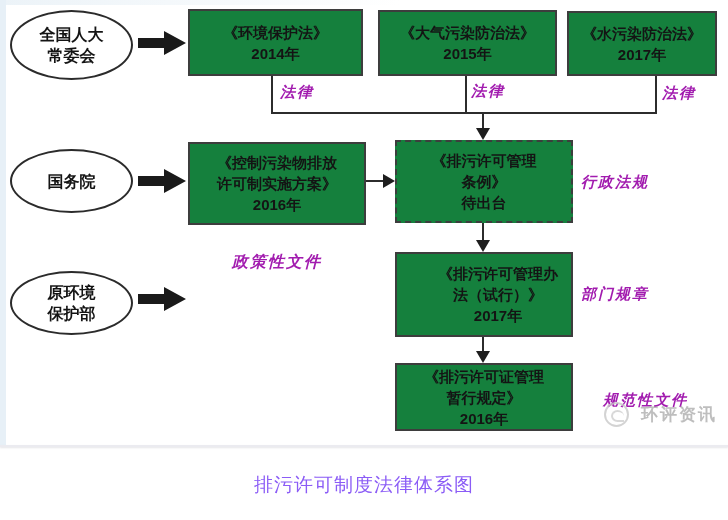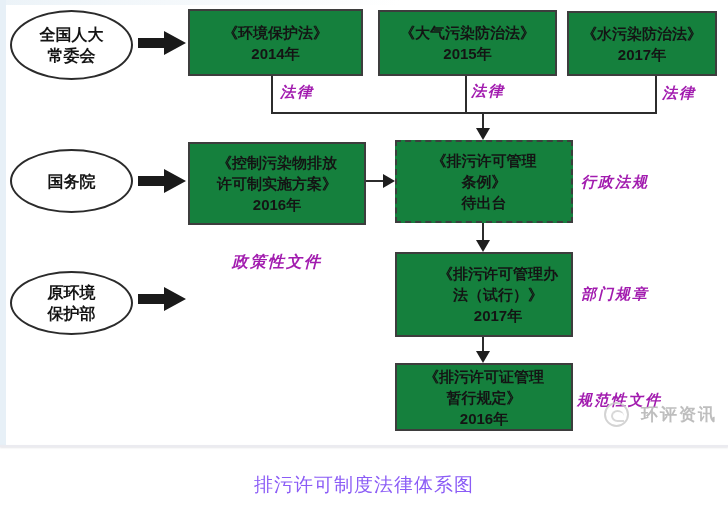--- a/index.html
+++ b/index.html
@@ -152,21 +152,21 @@
   <div class="cat-label" style="left:581px; top:285px;">部门规章</div>
 
   <div class="vline" style="left:482px; top:337px; height:15px;"></div>
   <div class="head-down" style="left:476px; top:351px;"></div>
 
   <div class="box" style="left:395px; top:363px; width:178px; height:68px;">
     <span>《排污许可证管理</span>
     <span>暂行规定》</span>
     <span>2016年</span>
   </div>
-  <div class="cat-label" style="left:577px; top:391px;">规范性文件</div>
+  <div class="cat-label" style="left:603px; top:391px;">规范性文件</div>
 
   <div class="watermark" style="left:604px; top:402px;">
     <div class="wm-circle"></div>
     <div class="wm-text">环评资讯</div>
   </div>
 
   <div class="divider"></div>
   <div class="caption">排污许可制度法律体系图</div>
 
 </div>

